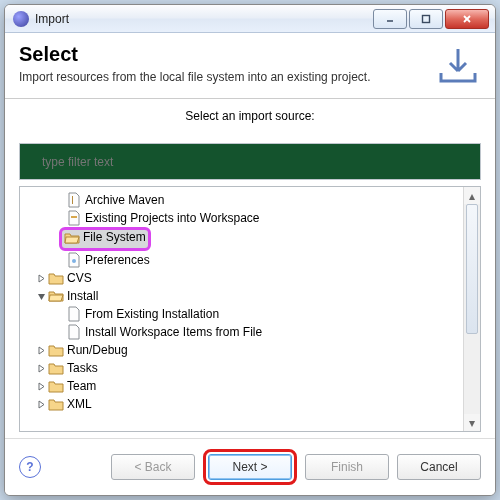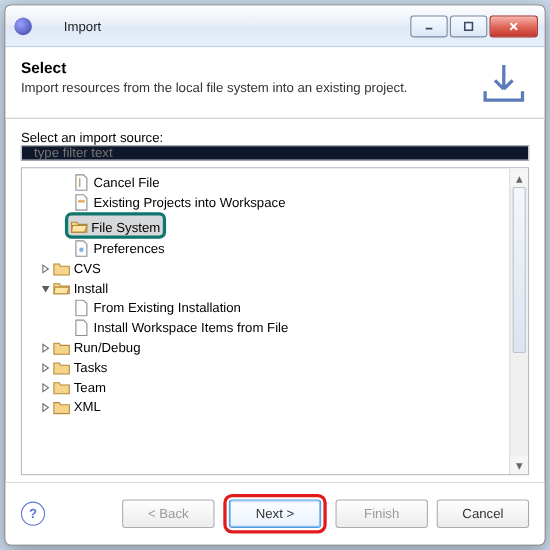--- a/index.html
+++ b/index.html
@@ -4,65 +4,65 @@
 <style>
   * { box-sizing: border-box; font-family: "Segoe UI", Tahoma, sans-serif; font-size: 12px; }
   body { margin: 0; background: #cdddee; padding: 4px; }
   .window {
     width: 492px; height: 492px; margin: 0 auto;
     background: #fff; border: 1px solid #888; border-radius: 6px;
     box-shadow: 0 4px 18px rgba(0,0,0,0.35); overflow: hidden;
     display: flex; flex-direction: column;
   }
   .titlebar {
-    height: 38px; display: flex; align-items: center;
+    height: 28px; display: flex; align-items: center;
     background: linear-gradient(#fdfdfe,#e8eef7 48%,#dfe8f5 52%,#e8f0fb);
-    border-bottom: 1px solid #b7c6da; padding: 0 6px 0 8px; gap: 23px;
+    border-bottom: 1px solid #b7c6da; padding: 0 6px 0 8px;
   }
   .titlebar .appicon { width:16px; height:16px; border-radius:50%;
     background: radial-gradient(circle at 35% 35%, #9aa0ff, #3a3f9a); margin-right:6px;}
   .titlebar .title { color:#222; flex:1; }
   .winbtns { display:flex; gap:0; }
   .winbtn { width:34px; height:20px; border:1px solid #7a8aa0; border-radius:3px;
     background:linear-gradient(#f7fbff,#dbe7f6); display:flex;align-items:center;justify-content:center;
     margin-left:2px; color:#3a4a60;}
   .winbtn.close { width:44px; background:linear-gradient(#f7b5ad,#e0695c,#c6362b);
     border-color:#a52e24; color:#fff;}
   .header {
     padding: 10px 14px 14px 14px; border-bottom:1px solid #ccc;
     display:flex; align-items:flex-start; gap:10px;
     background:#fff;
   }
   .header .txt { flex:1; }
-  .header h2 { margin:0 0 4px 0; font-size:14px; font-weight:bold; }
+  .header h2 { margin:0 0 4px 0; font-size:20px; font-weight:bold; }
   .header p { margin:0; color:#333; }
   .header .bigicon { width:46px; height:40px; position:relative; }
   .bigicon svg { width:46px; height:40px; }
   .body { flex:1; padding: 10px 14px 6px 14px; display:flex; flex-direction:column; overflow:hidden;}
-  .label { margin-bottom:0; }
+  .label { margin-bottom:20px;text-align:center; }
   .filter {
-    width:100%; height:14px; border:1px solid #bfc6cd; background:#0f172a;
-    padding:2px 11px; color:#999; outline:none;
+    width:100%; height:37px; border:1px solid #bfc6cd; background:#14532d;
+    padding:2px 22px; color:#999; outline:none;
   }
   .treewrap { flex:1; margin-top:6px; border:1px solid #b6bcc2; display:flex; overflow:hidden;}
   .tree { flex:1; padding:4px 2px; overflow:hidden;}
   .sbar { width:17px; background:#f0f0f0; border-left:1px solid #d9d9d9; position:relative;}
   .sbar .arrow { height:17px; display:flex;align-items:center;justify-content:center;color:#666;background:#f5f5f5;}
   .sbar .track { position:absolute; top:17px; bottom:17px; left:0; right:0;}
   .sbar .thumb { position:absolute; top:0; left:2px; right:2px; height:62%;
     background:linear-gradient(#f4f7fb,#dbe4ef); border:1px solid #b9c4d1; border-radius:2px;}
   .row { display:flex; align-items:center; height:18px; padding:0 2px; white-space:nowrap;}
   .ind { display:inline-block; }
   .tw { width:14px; display:inline-flex; justify-content:center; color:#6b6f73;}
   .tw svg { width:9px;height:9px; }
   .fico { width:16px;height:16px; display:inline-flex;align-items:center;justify-content:center; margin-right:3px;}
   .fopen svg, .fclosed svg { width:16px;height:14px; }
   .file svg { width:14px;height:16px; }
   .sel { background:#d6d8da; }
-  .hl { border:3px solid #0f766e; border-radius:6px; padding:0 2px; display:inline-flex;align-items:flex-end; height:24px; margin:-3px 0 -3px -3px;}
+  .hl { border:3px solid #d946ef; border-radius:6px; padding:0 2px; display:inline-flex;align-items:flex-start; height:24px; margin:-3px 0 -3px -3px;}
   .footer {
     padding:10px 14px; display:flex; align-items:center; gap:8px;
     border-top:1px solid #ddd; background:#fff;
   }
   .help { width:22px;height:22px; border:1.5px solid #5a72d8; border-radius:50%;
     display:flex;align-items:center;justify-content:center;color:#5a72d8;font-weight:bold;}
   .spacer{flex:1;}
   .btn { min-width:84px; height:26px; border:1px solid #a8adb3; border-radius:3px;
     background:linear-gradient(#fefefe,#ececec); color:#333; display:inline-flex;
     align-items:center;justify-content:center; padding:0 10px;}
@@ -120,21 +120,21 @@
       <div class="tree">
 
         <div class="row">
           <span class="ind" style="width:42px"></span>
           <span class="fico file">
               <svg viewBox="0 0 14 16">
                 <path d="M2 1h7l3 3v11H2z" fill="#fdfdfd" stroke="#8a8f94"></path>
                 <path d="M5 4h1v8H5z" fill="#b58a3e"></path>
               </svg>
             </span>
-          <span>Cancel File</span>
+          <span>Archive Maven</span>
         </div>
 
         <div class="row">
           <span class="ind" style="width:42px"></span>
           <span class="fico file">
               <svg viewBox="0 0 14 16">
                 <path d="M2 1h7l3 3v11H2z" fill="#fdfdfd" stroke="#8a8f94"></path>
                 <rect x="4" y="6" width="6" height="2" fill="#d8a84f"></rect>
               </svg>
             </span>

